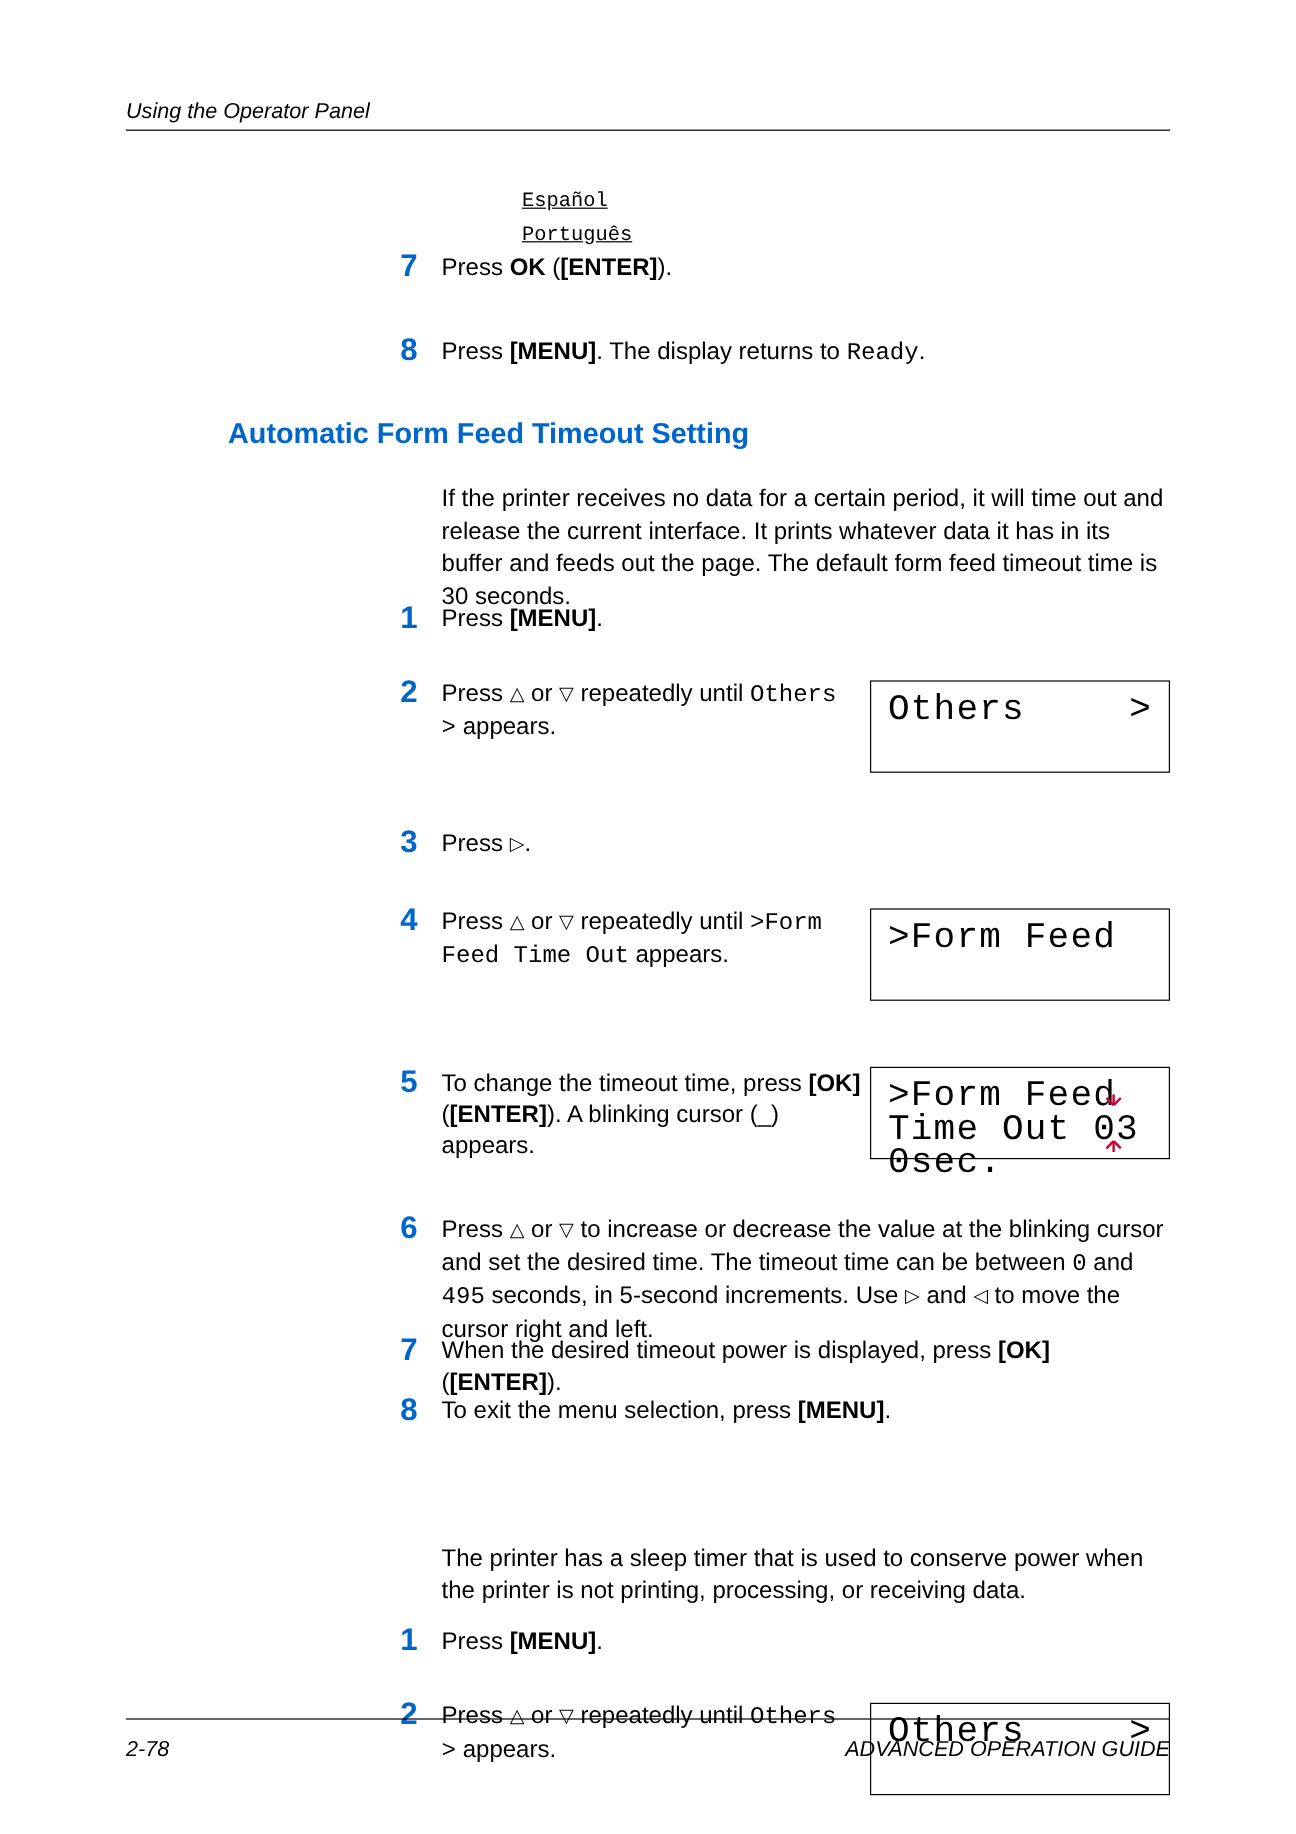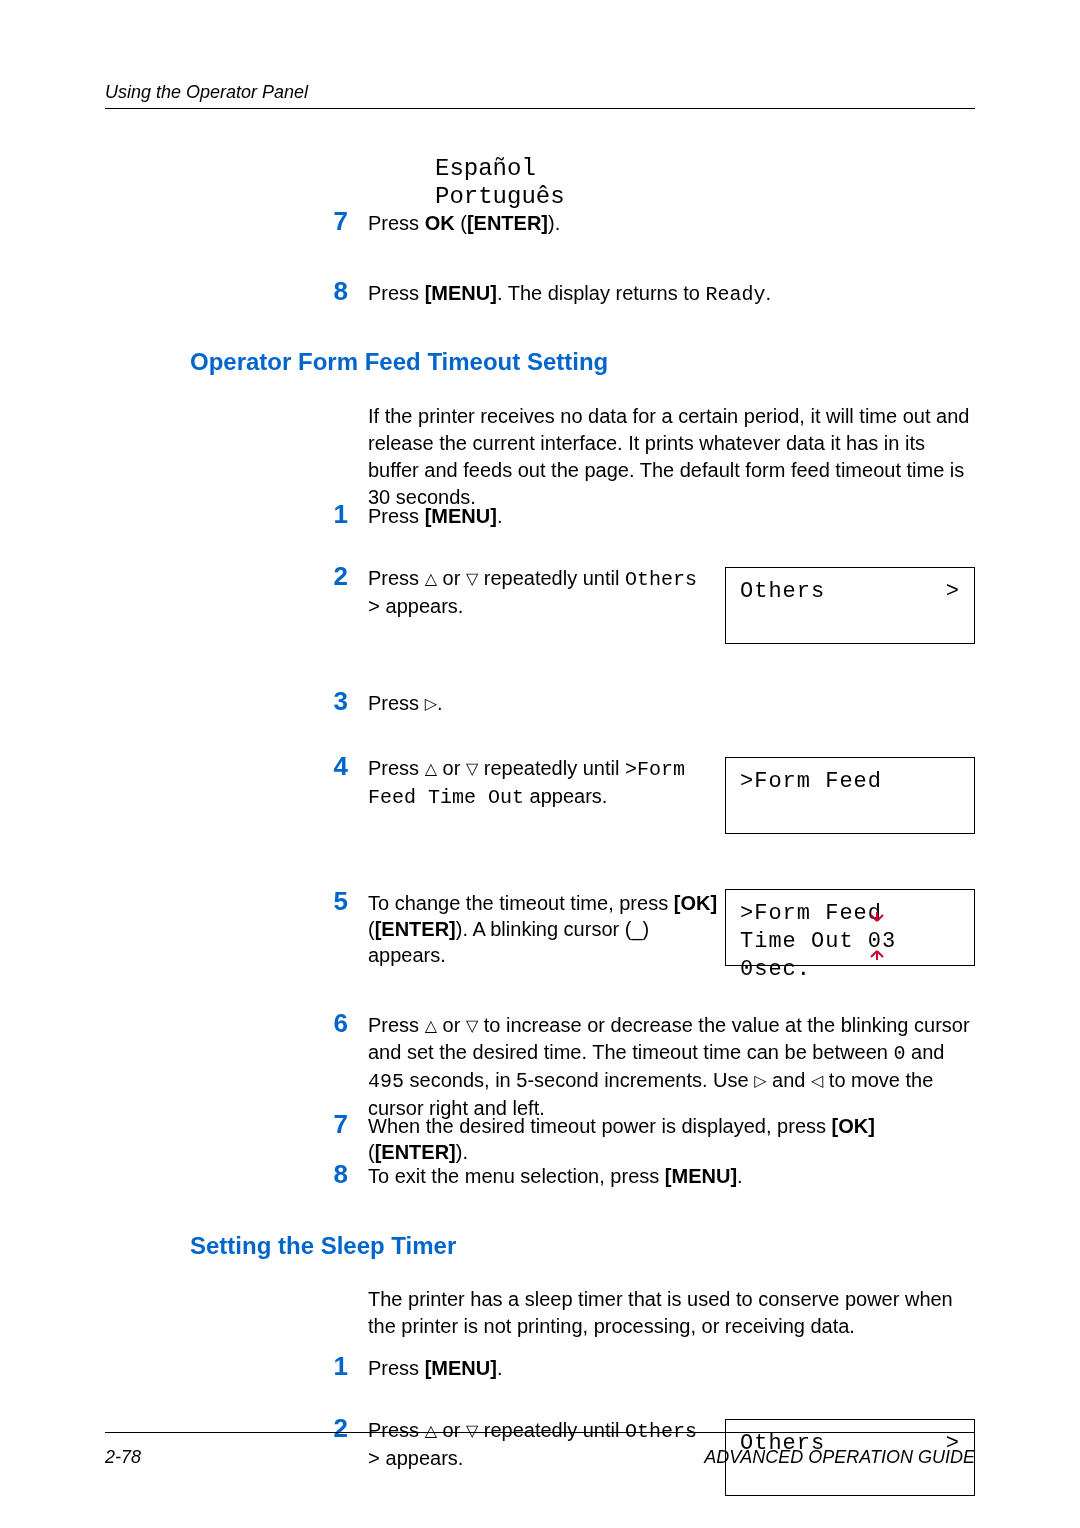--- a/index.html
+++ b/index.html
@@ -50,22 +50,23 @@
     left: 105px;
     bottom: 95px;
     width: 870px;
     border-top: 1px solid #000000;
   }
   .lang-block {
     position: absolute;
     left: 435px;
     top: 155px;
     font-family: "Courier New", monospace;
-    font-size: 24px;
+    font-size: 17px;
     line-height: 28px;
+    text-decoration: underline;
   }
   .step {
     position: absolute;
     left: 330px;
     width: 645px;
   }
   .step-num {
     position: absolute;
     left: -12px;
     top: -4px;
@@ -96,21 +97,21 @@
     font-size: 20px;
     line-height: 27px;
   }
   .mono {
     font-family: "Courier New", monospace;
   }
   .lcd {
     position: absolute;
     border: 1.5px solid #000000;
     font-family: "Courier New", monospace;
-    font-size: 22px;
+    font-size: 30px;
     padding: 10px 14px;
     line-height: 28px;
     letter-spacing: 1px;
   }
   .tri {
     display: inline-block;
     font-size: 16px;
     vertical-align: 1px;
   }
   b { font-weight: bold; }
@@ -146,21 +147,21 @@
     </div>
   </div>
 
   <div class="step" style="top:280px;">
     <div class="step-num">8</div>
     <div class="step-body">
       <span>Press </span><b>[MENU]</b><span>. The display returns to </span><span class="mono">Ready</span><span>.</span>
     </div>
   </div>
 
-  <div class="section-title" style="top:348px;">Operator Form Feed Timeout Setting</div>
+  <div class="section-title" style="top:348px;">Automatic Form Feed Timeout Setting</div>
 
   <div class="intro" style="top:403px;">If the printer receives no data for a certain period, it will time out and release the current interface. It prints whatever data it has in its buffer and feeds out the page. The default form feed timeout time is 30 seconds.</div>
 
   <div class="step" style="top:503px;">
     <div class="step-num">1</div>
     <div class="step-body">
       <span>Press </span><b>[MENU]</b><span>.</span>
     </div>
   </div>
 
@@ -228,21 +229,20 @@
     </div>
   </div>
 
   <div class="step" style="top:1163px;">
     <div class="step-num">8</div>
     <div class="step-body">
       <span> To exit the menu selection, press </span><b>[MENU]</b><span>.</span>
     </div>
   </div>
 
-  <div class="section-title" style="top:1232px;">Setting the Sleep Timer</div>
 
   <div class="intro" style="top:1286px;">The printer has a sleep timer that is used to conserve power when the printer is not printing, processing, or receiving data.</div>
 
   <div class="step" style="top:1355px;">
     <div class="step-num">1</div>
     <div class="step-body">
       <span>Press </span><b>[MENU]</b><span>.</span>
     </div>
   </div>
 

